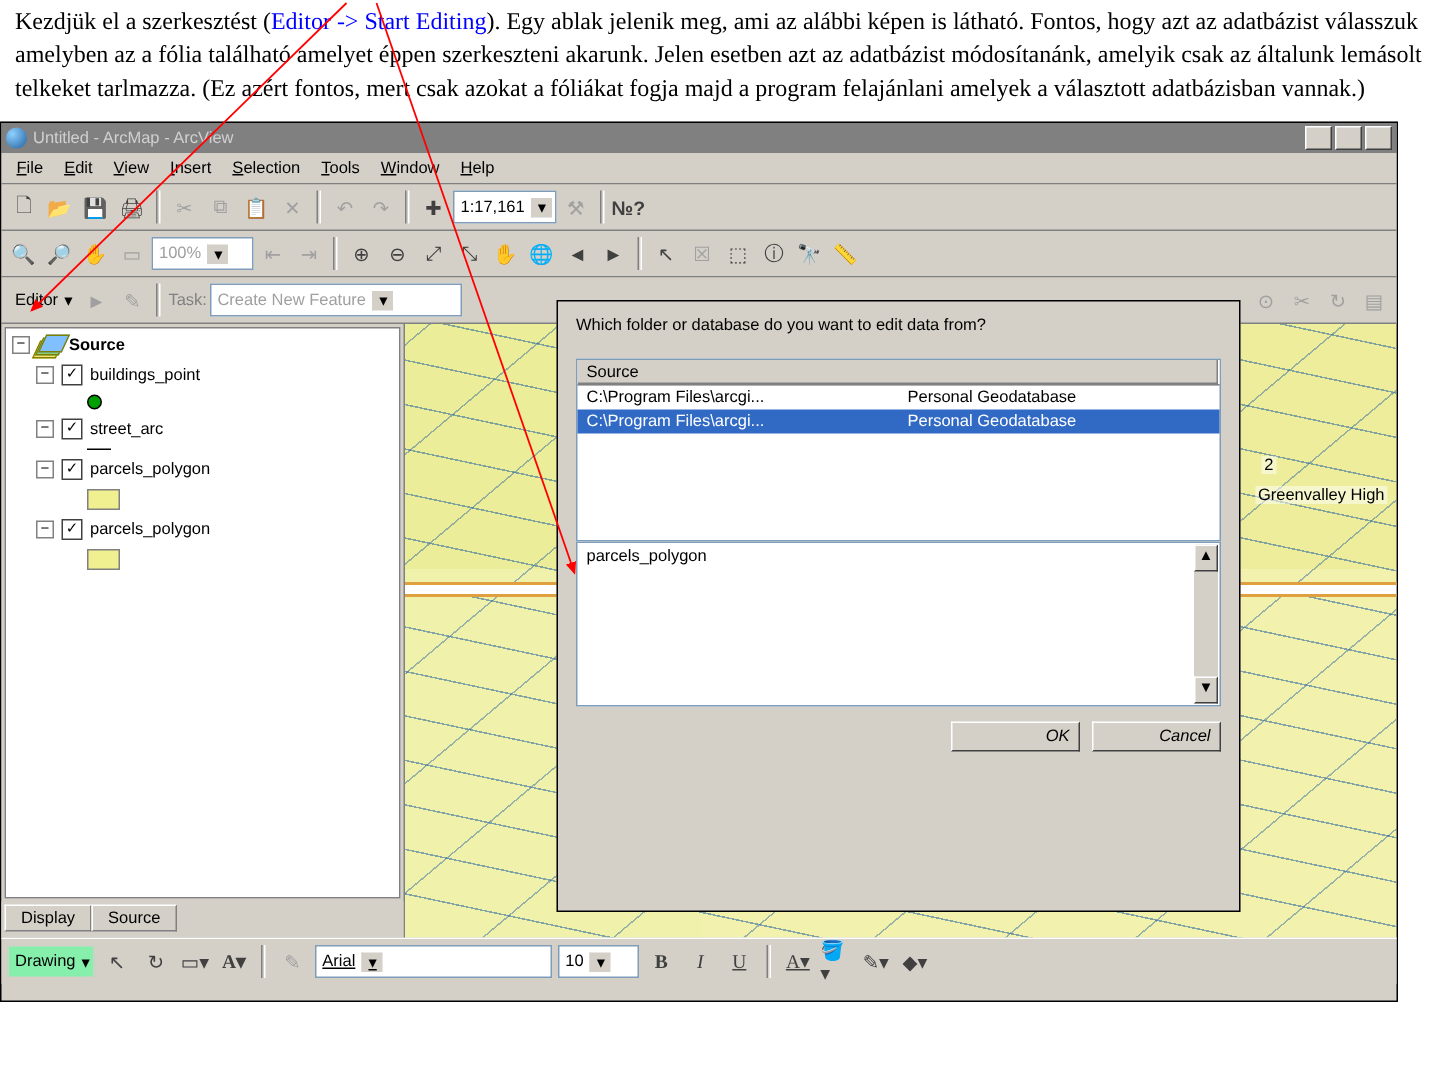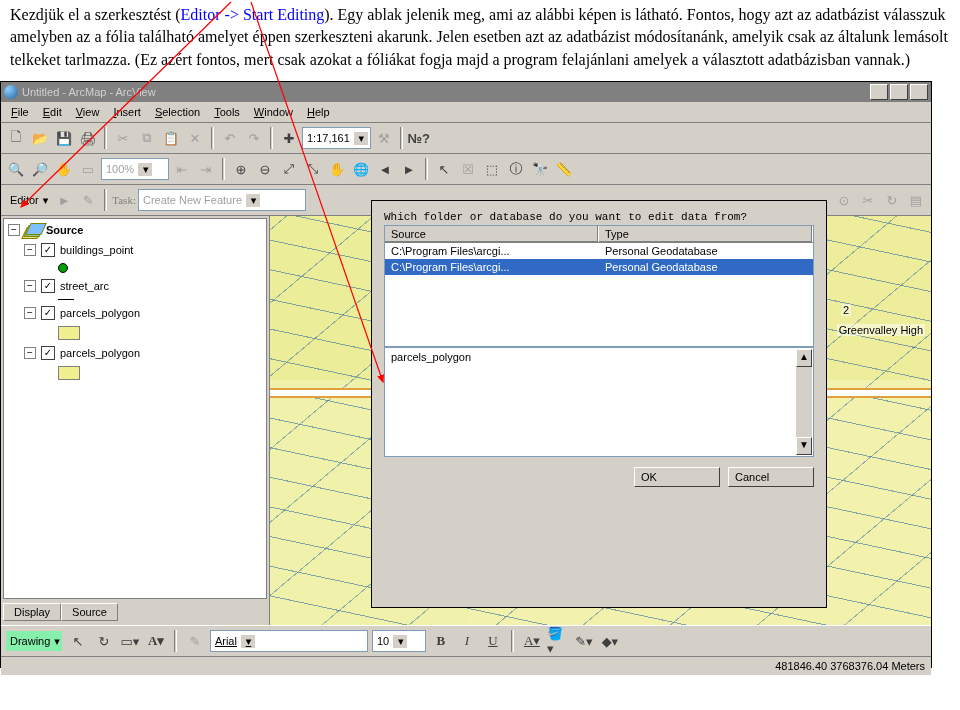--- a/index.html
+++ b/index.html
@@ -172,23 +172,23 @@
   .txtlist .sb {
     position:absolute; right:1px; top:1px; bottom:1px; width:16px;
     background:#d4d0c8; display:flex; flex-direction:column; justify-content:space-between;
   }
   .sb-btn {
     height:16px; text-align:center; font-size:10px; line-height:14px;
     border:1px solid #fff; border-right-color:#404040; border-bottom-color:#404040;
   }
   .dlg-btns { display:flex; justify-content:flex-end; gap:8px; margin-top:10px;}
   .btn {
-    min-width:72px; padding:3px 6px; text-align:left;
+    min-width:72px; padding:3px 6px; text-align:right;
     background:#d4d0c8; border:1px solid #fff;
-    border-right-color:#404040; border-bottom-color:#404040;
+    border-right-color:#404040; border-bottom-color:#404040;font-style:italic;
   }
 
   .drawbar {
     display:flex; align-items:center; gap:4px;
     background:#d4d0c8; border-top:1px solid #fff; padding:2px 4px; height:26px;
   }
   .statusbar {
     display:flex; justify-content:flex-end; align-items:center;
     background:#d4d0c8; border-top:1px solid #808080;
     height:18px; padding:0 6px; gap:10px;
@@ -281,21 +281,21 @@
   </div>
 
   <div class="toolbar">
     <div class="combo" style="background:#d4d0c8;border:1px solid #d4d0c8;">
       <span>Editor</span>
       <span>▾</span>
     </div>
     <div class="tbtn dis">►</div>
     <div class="tbtn dis">✎</div>
     <div class="sep"></div>
-    <span style="color:#808080;font-family:Liberation Serif, serif;">Task:</span>
+    <span style="color:#808080;">Task:</span>
     <div class="combo" style="width:160px;color:#a0a0a0;">
       <span>Create New Feature</span>
       <span class="dd">▾</span>
     </div>
     <div style="flex:1"></div>
     <div class="tbtn dis">⊙</div>
     <div class="tbtn dis">✂</div>
     <div class="tbtn dis">↻</div>
     <div class="tbtn dis">▤</div>
   </div>
@@ -381,31 +381,27 @@
     <div class="tbtn" style="font-weight:bold;font-family:'Times New Roman';">B</div>
     <div class="tbtn" style="font-style:italic;font-family:'Times New Roman';">I</div>
     <div class="tbtn" style="text-decoration:underline;font-family:'Times New Roman';">U</div>
     <div class="sep"></div>
     <div class="tbtn" style="font-family:'Times New Roman';text-decoration:underline;">A▾</div>
     <div class="tbtn">🪣▾</div>
     <div class="tbtn">✎▾</div>
     <div class="tbtn">◆▾</div>
   </div>
 
-  <div class="statusbar">
-    <span>481846.40 3768376.04 Meters</span>
-  </div>
 
   <div class="dlg">
     <div class="dlg-body">
-      <div style="margin-bottom:2px;font-family:Liberation Mono, monospace;">Which folder or database do you want to edit data from?</div>
+      <div style="margin-bottom:16px;">Which folder or database do you want to edit data from?</div>
       <div class="listbox">
         <div class="lb-head">
           <div>Source</div>
-          <div>Type</div>
         </div>
         <div class="lb-row">
           <div>C:\Program Files\arcgi...</div>
           <div>Personal Geodatabase</div>
         </div>
         <div class="lb-row sel">
           <div>C:\Program Files\arcgi...</div>
           <div>Personal Geodatabase</div>
         </div>
       </div>

